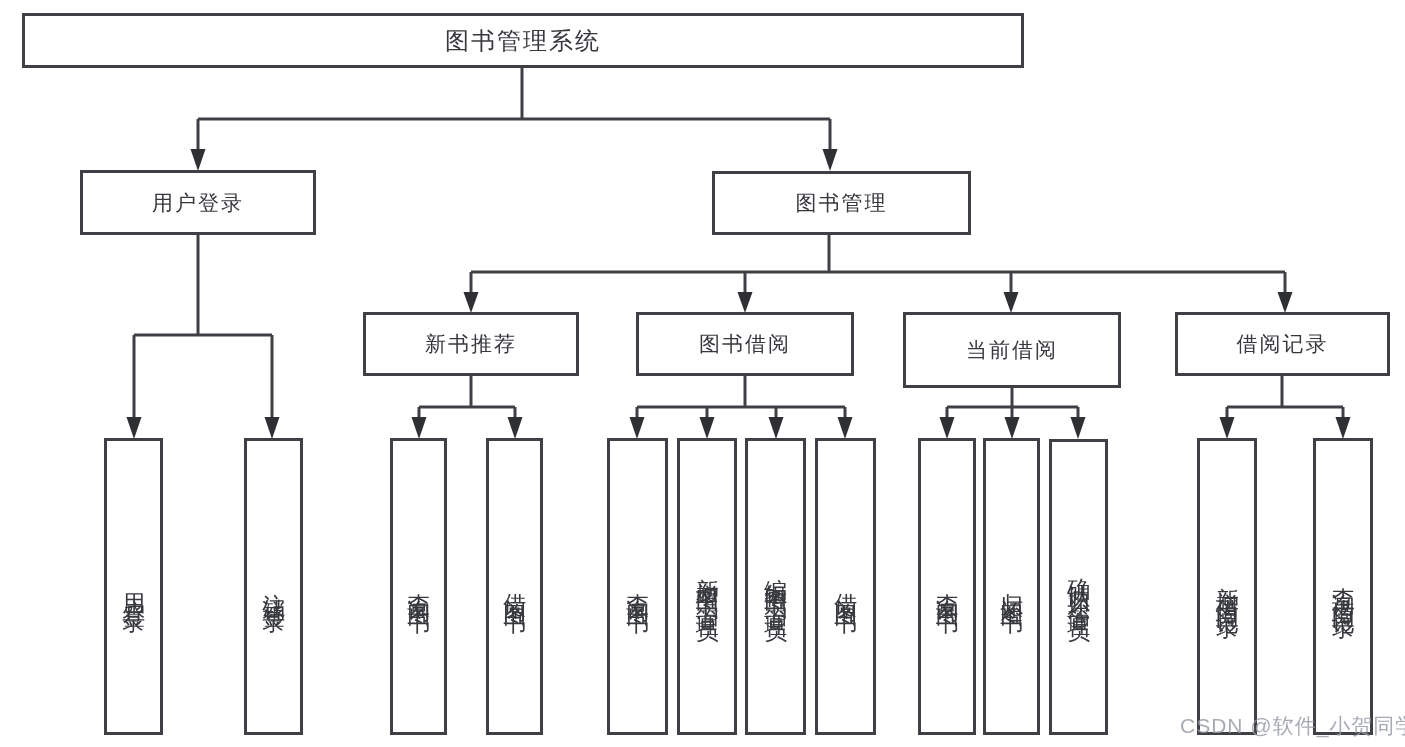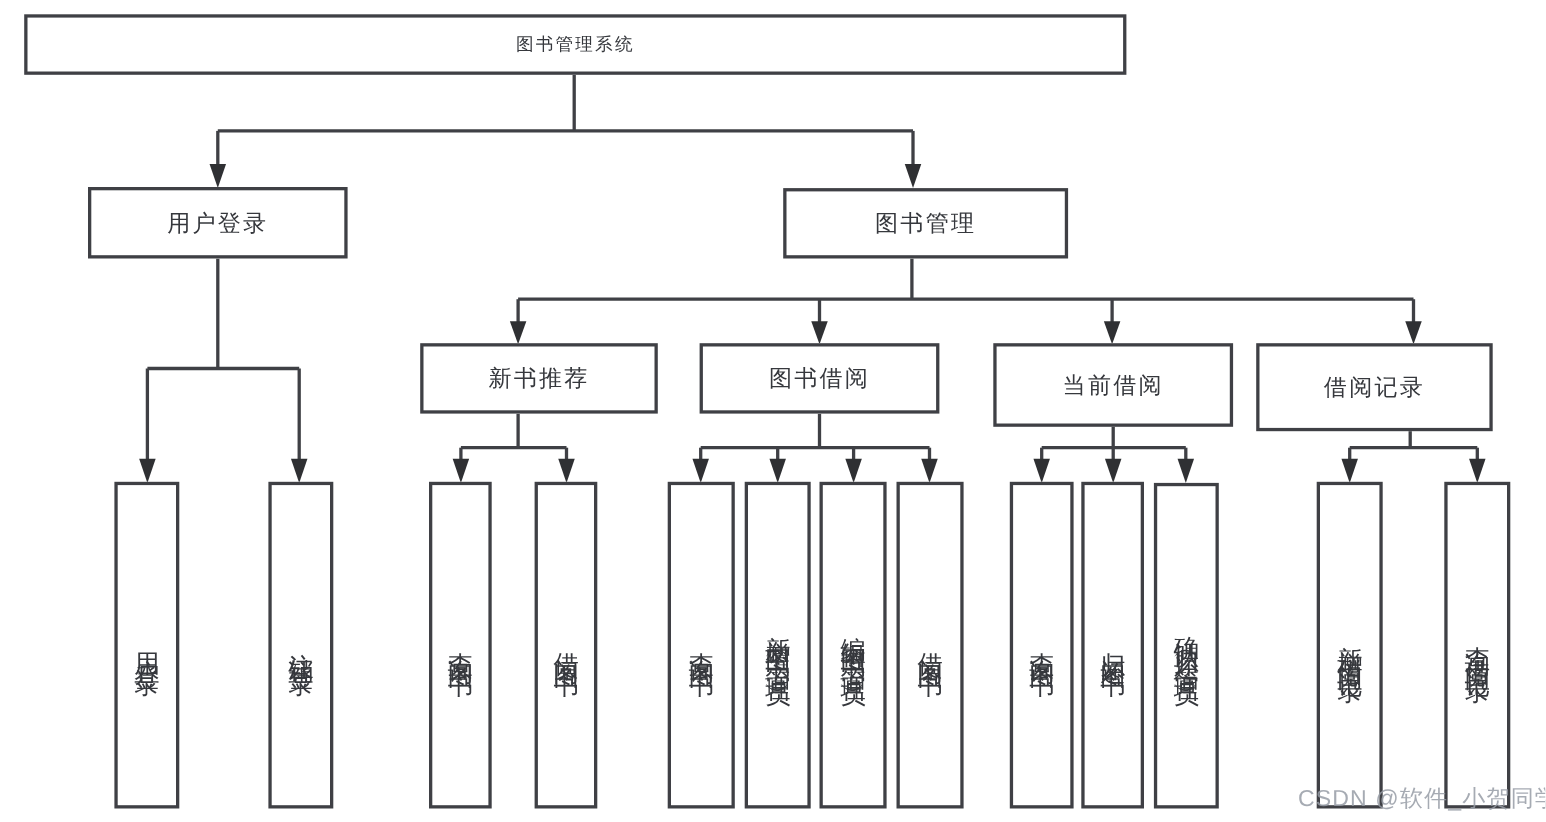--- a/index.html
+++ b/index.html
@@ -26,21 +26,21 @@
     justify-content: center;
     z-index: 2;
     color: #36383d;
   }
   .box.h span {
     font-size: 21px;
     letter-spacing: 2px;
     white-space: nowrap;
   }
   .box.root span {
-    font-size: 16px;
+    font-size: 24px;
     letter-spacing: 2px;
   }
   .box.v span {
     writing-mode: vertical-rl;
     text-orientation: mixed;
     font-size: 23px;
     letter-spacing: 6px;
     line-height: 1.1;
   }
   .watermark {
@@ -129,30 +129,30 @@
     <span>图书管理系统</span>
   </div>
 
   <div class="box h" style="left:80px;top:170px;width:236px;height:65px">
     <span>用户登录</span>
   </div>
   <div class="box h" style="left:712px;top:171px;width:259px;height:64px">
     <span>图书管理</span>
   </div>
 
-  <div class="box h" style="left:382px;top:312px;width:216px;height:64px">
+  <div class="box h" style="left:363px;top:312px;width:216px;height:64px">
     <span>新书推荐</span>
   </div>
   <div class="box h" style="left:636px;top:312px;width:218px;height:64px">
     <span>图书借阅</span>
   </div>
   <div class="box h" style="left:903px;top:312px;width:218px;height:76px">
     <span>当前借阅</span>
   </div>
-  <div class="box h" style="left:1142px;top:312px;width:215px;height:80px">
+  <div class="box h" style="left:1175px;top:312px;width:215px;height:64px">
     <span>借阅记录</span>
   </div>
 
   <div class="box v" style="left:104px;top:438px;width:59px;height:297px">
     <span>用户登录</span>
   </div>
   <div class="box v" style="left:244px;top:438px;width:59px;height:297px">
     <span>注销登录</span>
   </div>
   <div class="box v" style="left:390px;top:438px;width:57px;height:297px">

